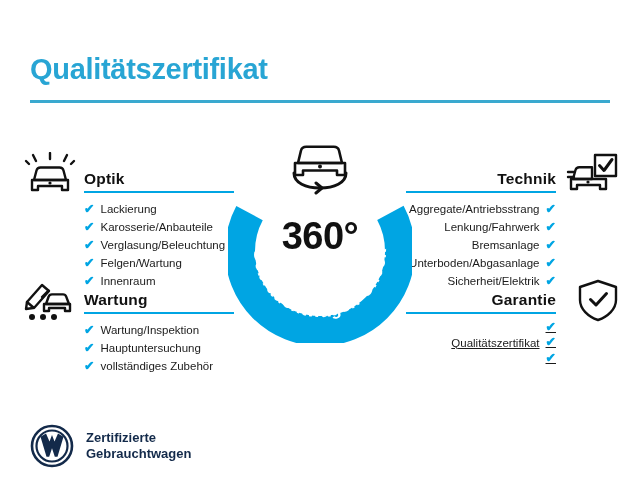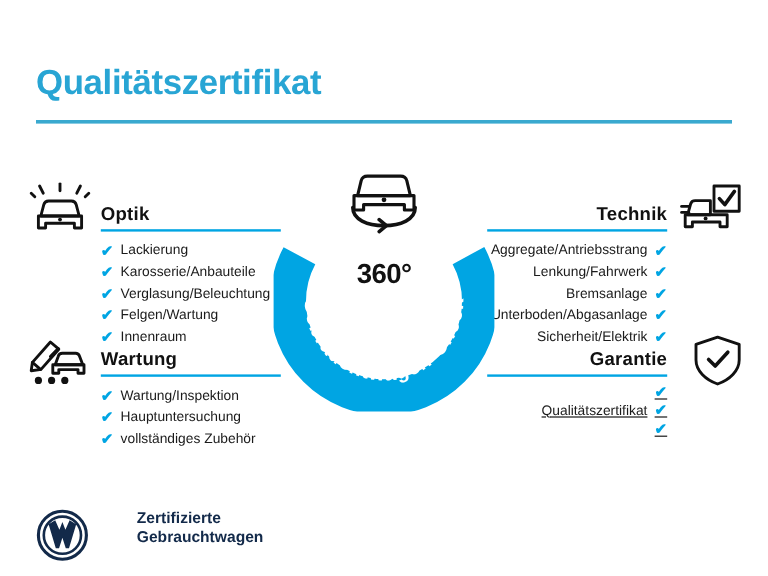--- a/index.html
+++ b/index.html
@@ -135,34 +135,33 @@
     width: 84px;
     height: 60px;
   }
   .badge-car svg { display: block; width: 100%; height: 100%; }
   .badge-value {
     position: absolute;
     left: 0;
     right: 0;
     top: 56px;
     text-align: center;
-    font-size: 23px;
+    font-size: 38px;
     font-weight: bold;
     color: #111111;
     letter-spacing: -0.5px;
   }
 
   
   .brand {
     position: absolute;
     left: 30px;
     top: 404px;
     display: flex;
-    align-items: flex-start;
-    gap: 28px;
+    align-items: center;
   }
   .brand-logo { width: 44px; height: 44px; }
   .brand-logo svg { display: block; width: 100%; height: 100%; }
   .brand-text {
     margin-left: 12px;
     font-size: 13px;
     font-weight: bold;
     line-height: 16px;
     color: #132a4a;
     white-space: nowrap;

